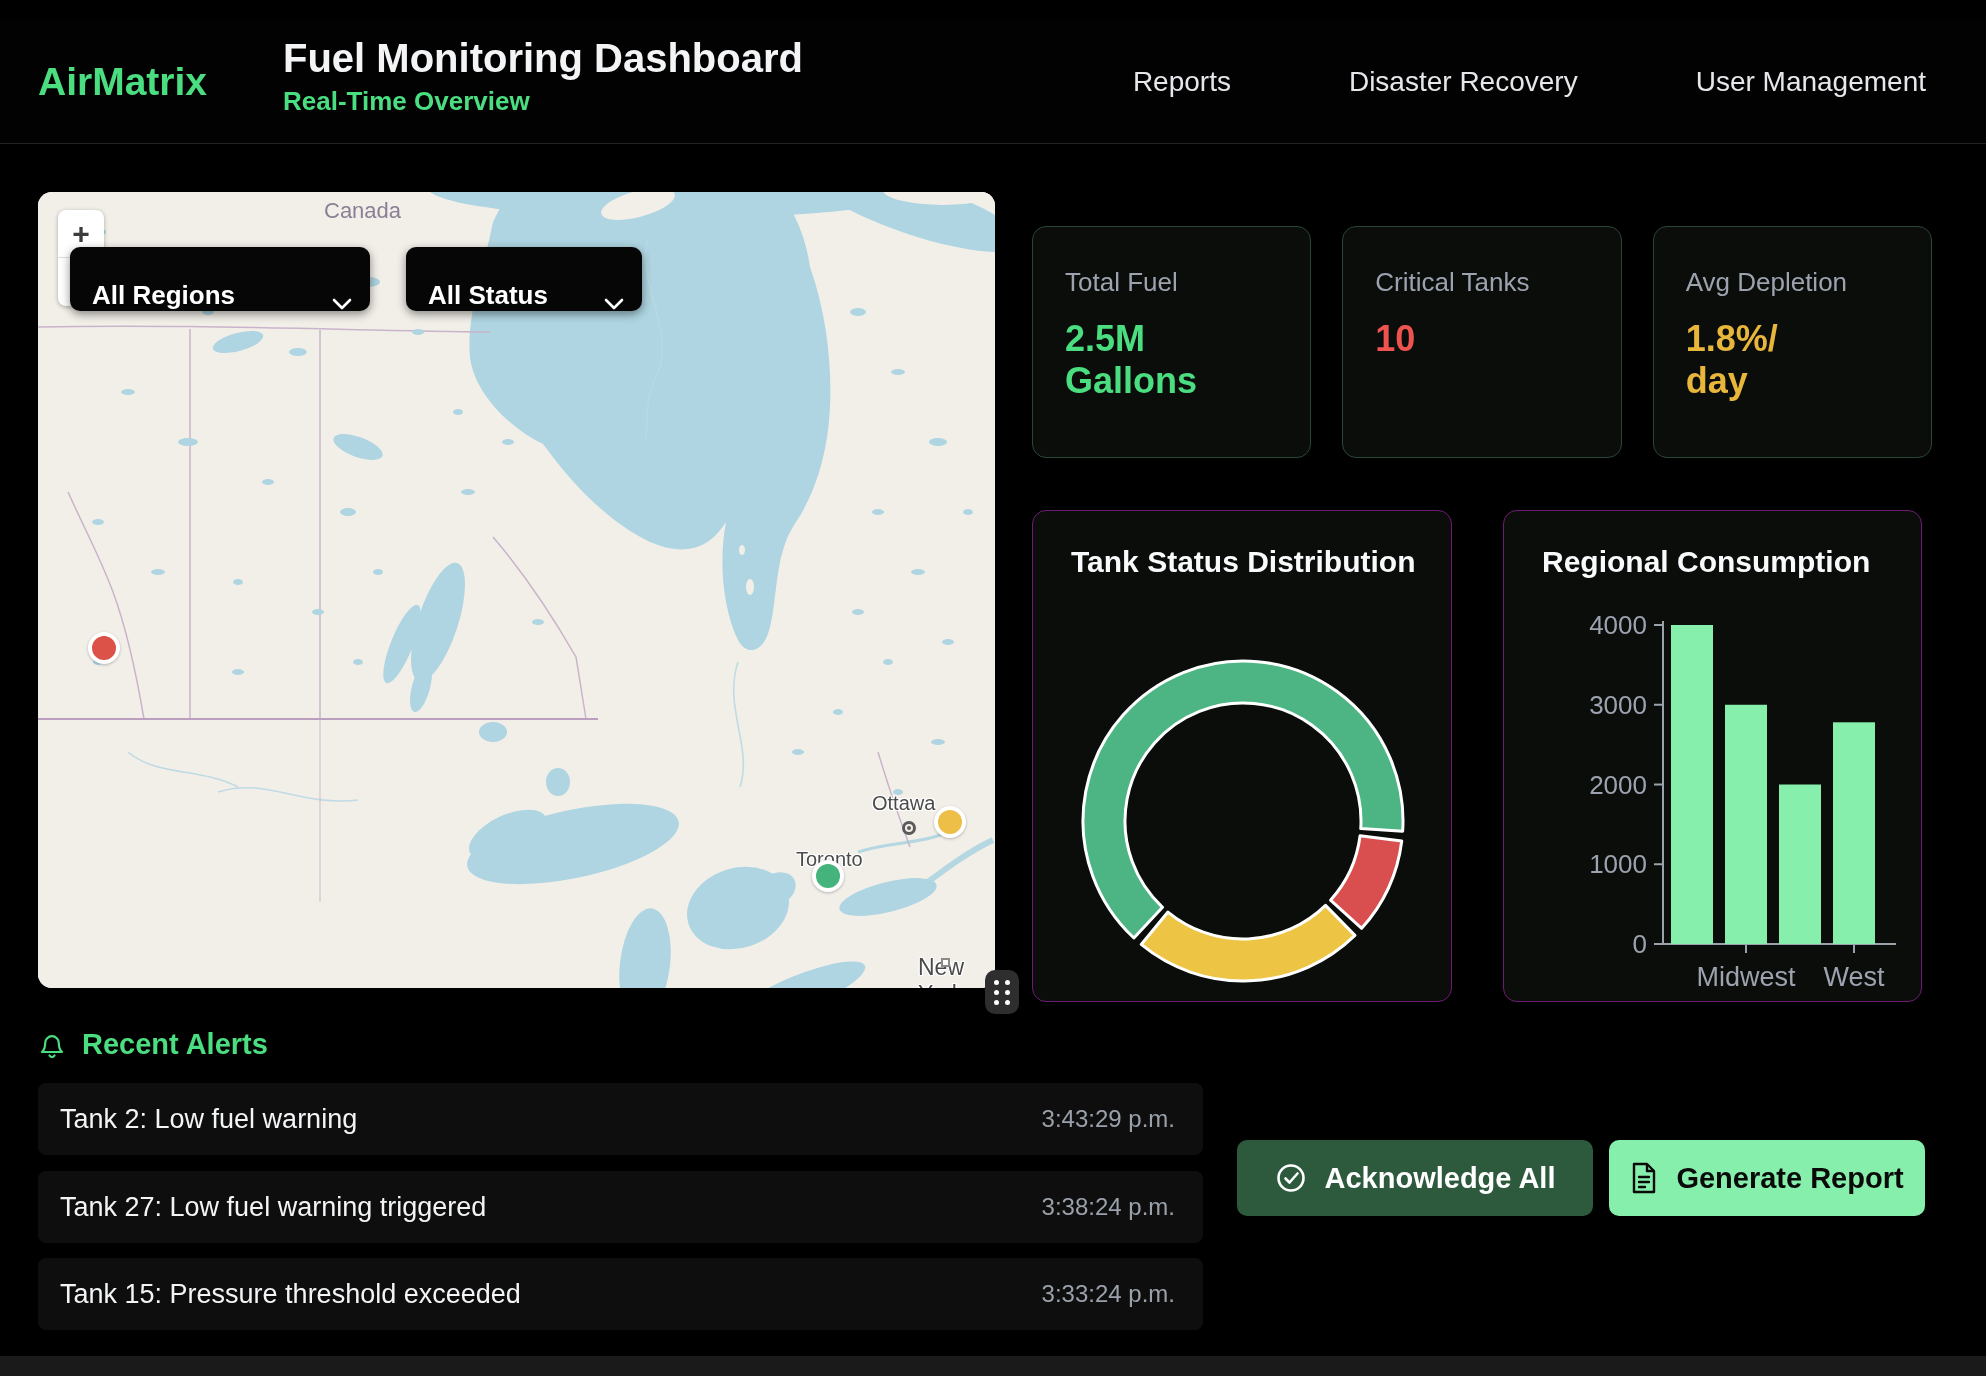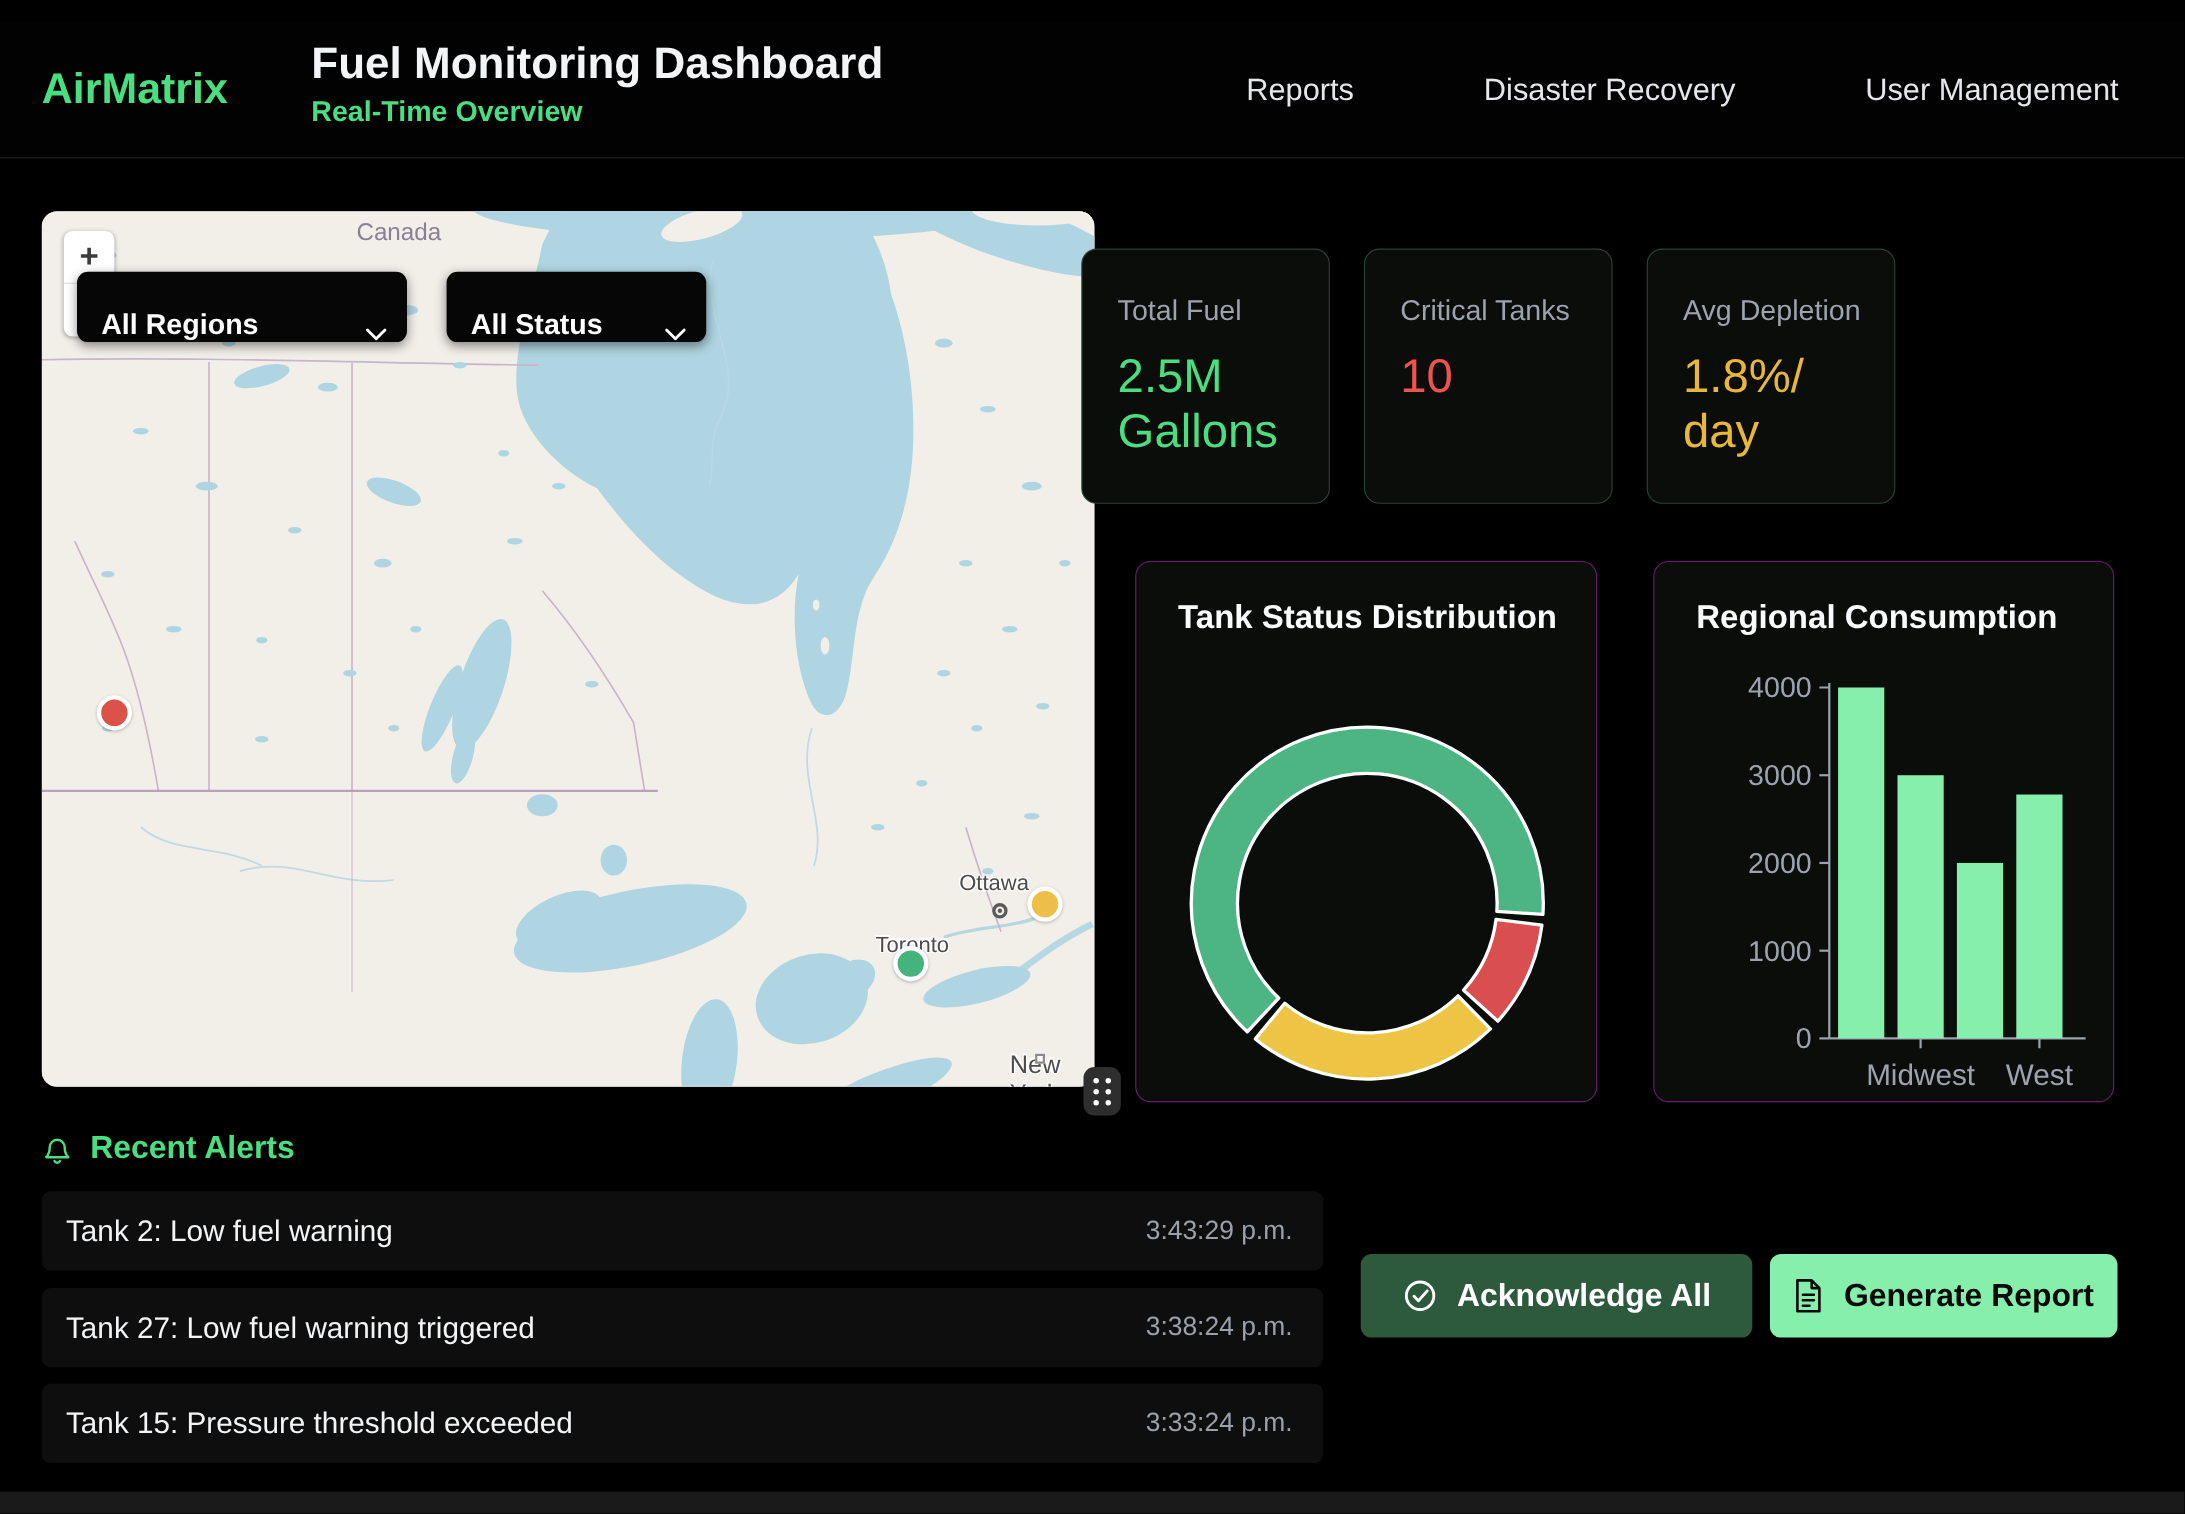--- a/index.html
+++ b/index.html
@@ -50,25 +50,25 @@
                 box-shadow:0 3px 10px rgba(0,0,0,.45); cursor:pointer; }
   .filter-btn span { color:#fff; font-size:26px; font-weight:600; white-space:nowrap; }
   .filter-regions { width:300px; } .filter-fuel { width:264px; } .filter-status { width:236px;margin-left:27px; }
   .chev { margin-left:16px; flex:none; }
 
   .grip-handle { position:absolute; left:985px; top:970px; width:34px; height:44px;
                  background:#2e2e2e; border-radius:10px; z-index:5; cursor:grab; }
   .grip-handle i { position:absolute; width:5px; height:5px; border-radius:50%; background:#fff; }
 
   
-  .stats-row { position:absolute; left:983px; top:226px; width:740px; display:flex; gap:31px; }
+  .stats-row { position:absolute; left:1032px; top:226px; width:900px; display:flex; gap:31px; }
   .stat-card { flex:1; height:232px; background:#0b0d0b; border:1px solid #2a4637;
                border-radius:14px; padding:40px 0 0 32px; }
   .stat-label { font-size:26px; color:#9ca3af; margin-bottom:14px; }
-  .stat-value { font-size:43px; font-weight:400; line-height:1.16;margin-top:20px; }
+  .stat-value { font-size:36px; font-weight:700; line-height:1.16;margin-top:20px; }
   .tone-green { color:#4ade80; } .tone-red { color:#ef5350; } .tone-yellow { color:#e8b63a; }
 
   
   .chart-card { position:absolute; top:510px; height:492px; background:#0b0d0b;
                 border:1px solid #701a75; border-radius:14px; overflow:hidden; }
   .card-donut { left:1032px; width:420px; }
   .card-bars  { left:1503px; width:419px; }
   .chart-title { font-size:30px; font-weight:700; color:#f9fafb; margin:34px 0 0 38px; }
   .chart-card svg { position:absolute; left:0; top:70px; }
   svg text { font-family:"Liberation Sans", sans-serif; }

